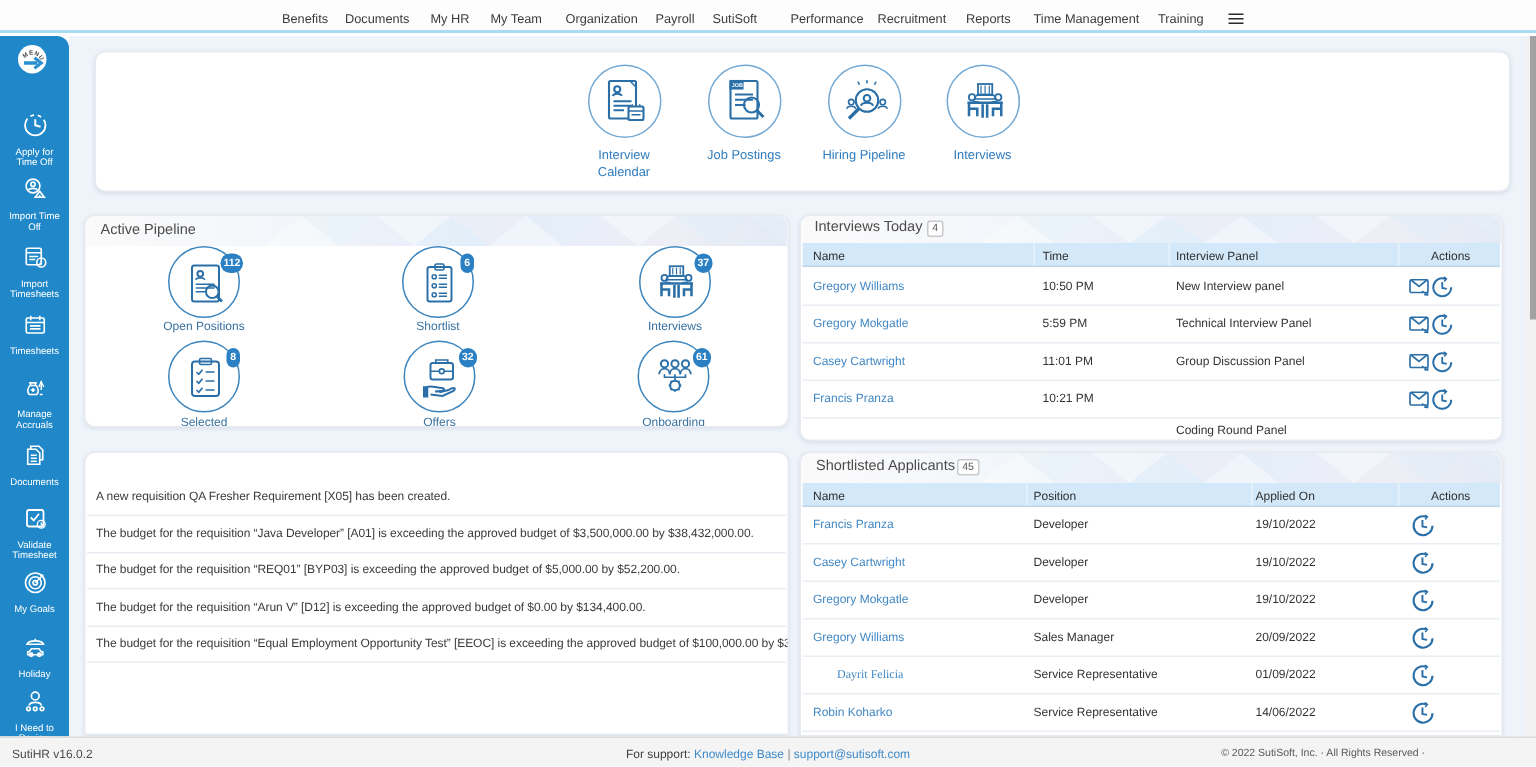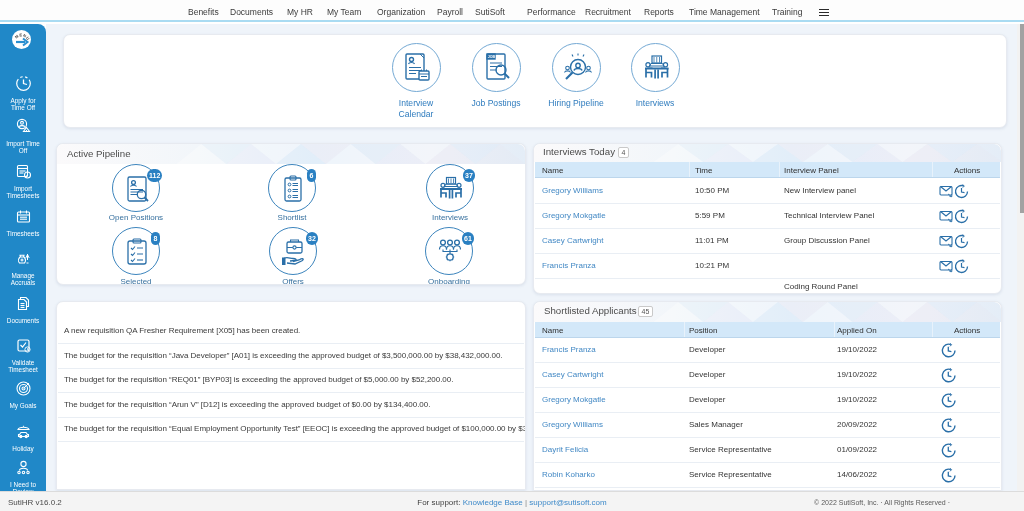--- a/index.html
+++ b/index.html
@@ -548,21 +548,21 @@
       <span class="cell link" style="left:7px;">Gregory Williams</span>
       <span class="cell" style="left:154px;">Sales Manager</span>
       <span class="cell" style="left:302px;">20/09/2022</span>
       <span class="cell" style="left:406px; top:5px;"><svg width="15" height="15" viewBox="0 0 15 15" fill="none" stroke="#2a6fa8">
         <path d="M14,7.5 A6.3,6.3 0 1 1 9.8,1.55" stroke-width="1.4"></path>
         <path d="M8.8,0.3 L10.6,1.6 L9.1,3.3" stroke-width="1"></path>
         <path d="M7.3,3.7 L7.3,8 L10.4,8.6" stroke-width="1.3"></path>
       </svg></span>
     </div>
     <div class="trow" style="top:136px;">
-      <span class="cell link" style="left:7px;">Dayrit Felicia</span>
+      <span class="cell link" style="left:23px;font-family:Liberation Serif, serif;">Dayrit Felicia</span>
       <span class="cell" style="left:154px;">Service Representative</span>
       <span class="cell" style="left:302px;">01/09/2022</span>
       <span class="cell" style="left:406px; top:5px;"><svg width="15" height="15" viewBox="0 0 15 15" fill="none" stroke="#2a6fa8">
         <path d="M14,7.5 A6.3,6.3 0 1 1 9.8,1.55" stroke-width="1.4"></path>
         <path d="M8.8,0.3 L10.6,1.6 L9.1,3.3" stroke-width="1"></path>
         <path d="M7.3,3.7 L7.3,8 L10.4,8.6" stroke-width="1.3"></path>
       </svg></span>
     </div>
     <div class="trow" style="top:161px;">
       <span class="cell link" style="left:7px;">Robin Koharko</span>

